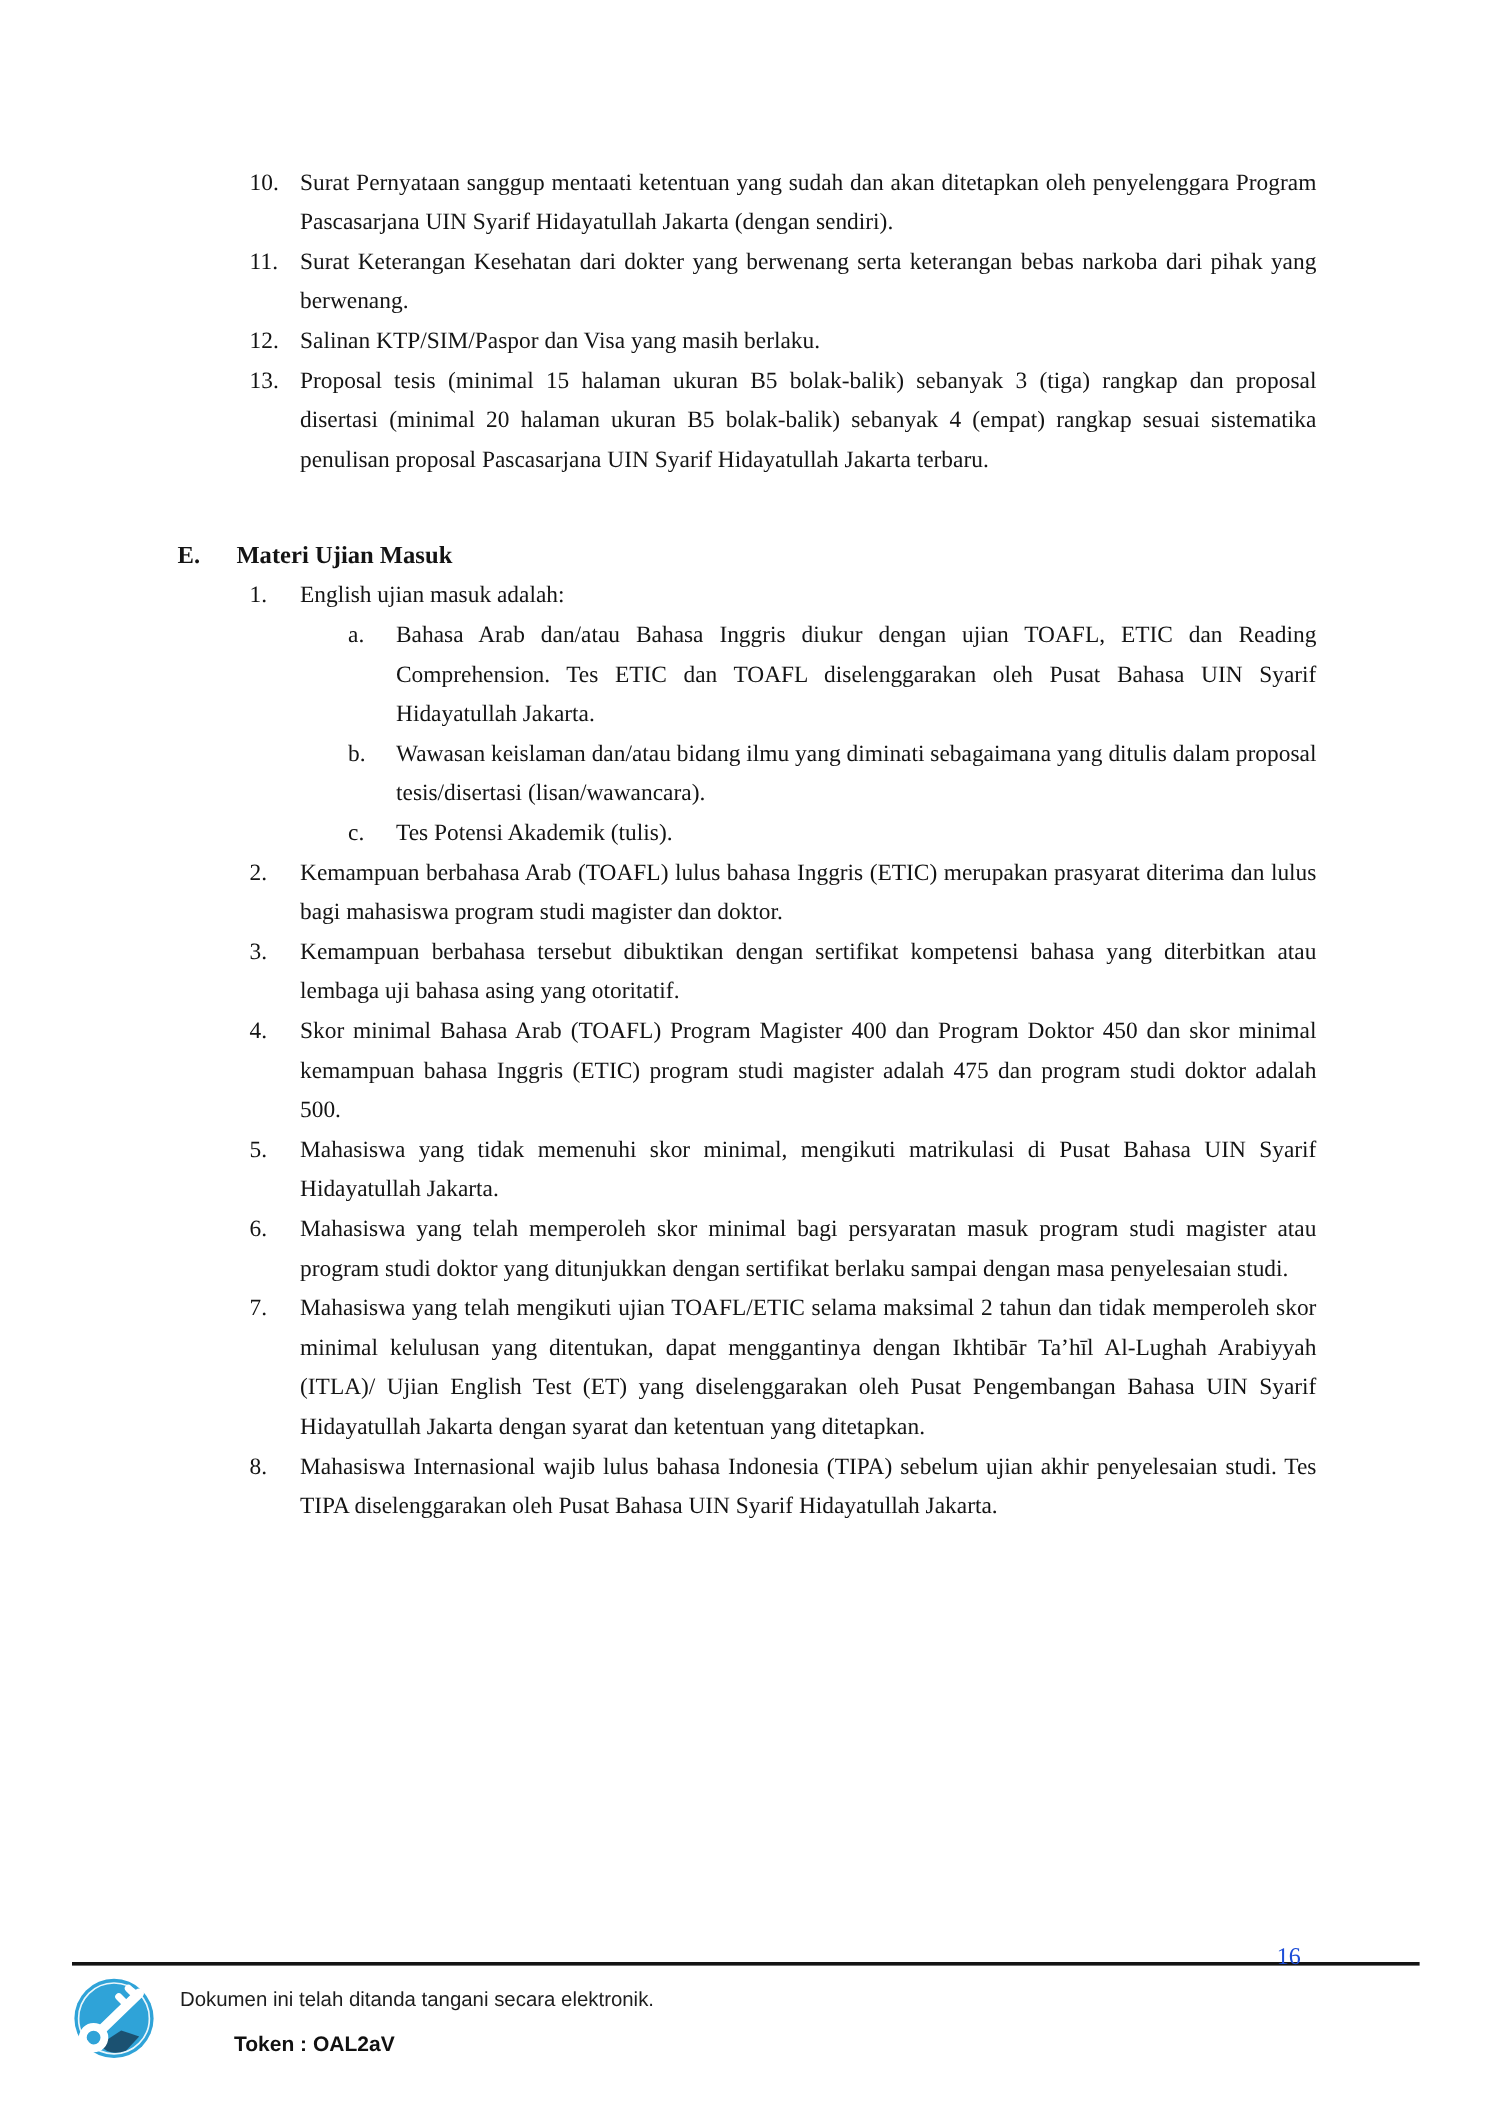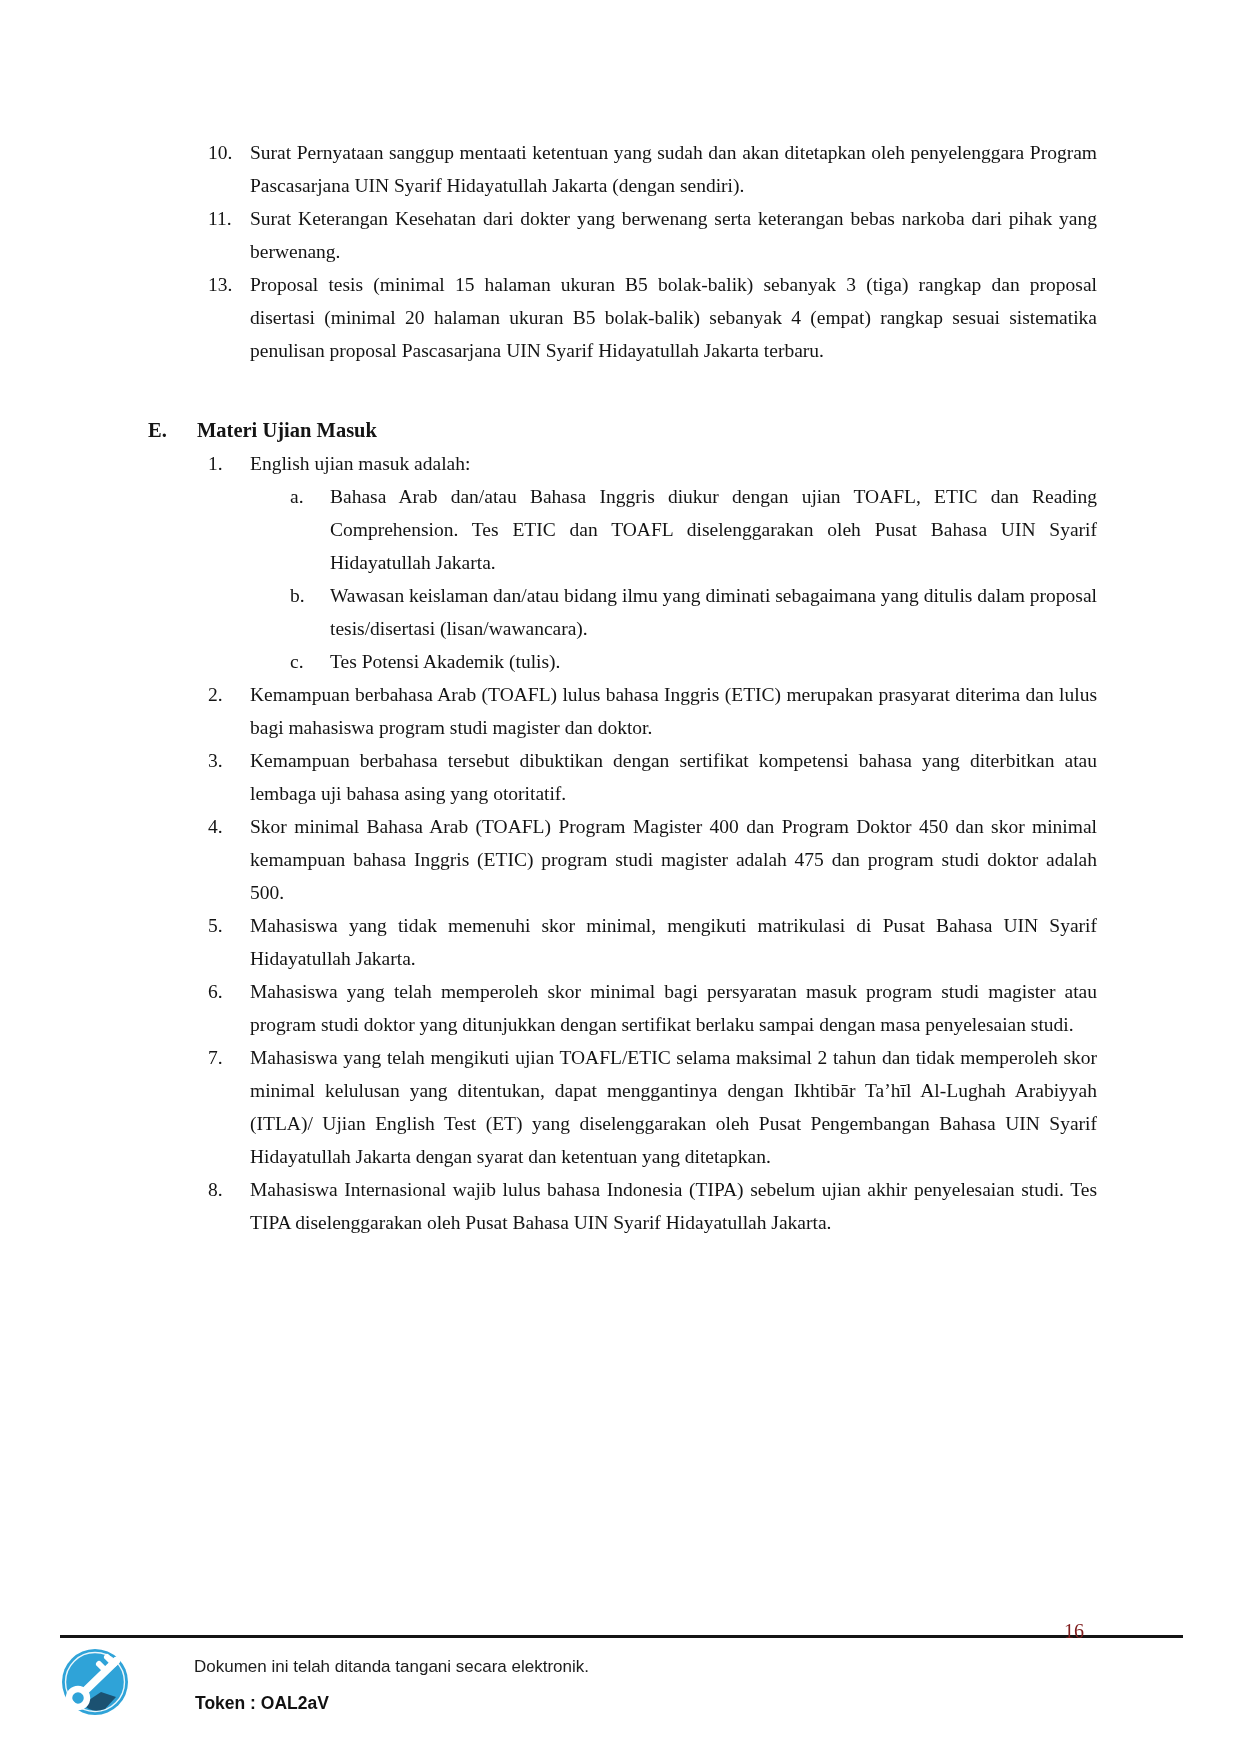--- a/index.html
+++ b/index.html
@@ -16,24 +16,24 @@
   .itext{flex:1;text-align:justify;}
   .section-head{display:flex;margin-left:-60px;margin-top:47px;
     font-weight:bold;font-size:20.5px;}
   .section-head .smarker{flex:0 0 49px;}
   .sub-list{margin:0;padding:0;list-style:none;margin-left:40px;}
   .subrow{display:flex;align-items:flex-start;}
   .submarker{flex:0 0 40px;}
   .rule{position:absolute;left:60px;top:1635px;width:1123px;height:0;
     border-top:3px solid #141414;}
   .pagenum{position:absolute;left:1051px;top:1620px;width:46px;
-    text-align:center;font-size:20px;color:#7f1d1d;}
+    text-align:center;font-size:20px;color:#1d4ed8;}
   .foot-logo{position:absolute;left:61px;top:1648px;width:68px;height:68px;}
   .foot-note{position:absolute;left:150px;top:1657px;
-    font-family:"Liberation Sans", sans-serif;font-size:17px;color:#1d1d1d;margin-left:44px;}
+    font-family:"Liberation Sans", sans-serif;font-size:17px;color:#1d1d1d;}
   .foot-token{position:absolute;left:150px;top:1693px;
     font-family:"Liberation Sans", sans-serif;font-size:17.5px;font-weight:bold;color:#111111;margin-left:45px;}
 </style>
 </head>
 <body>
 
 <div class="page">
 
   <div class="content">
 
@@ -42,20 +42,24 @@
         <li class="row">
           <span class="marker">10.</span>
           <div class="itext">Surat Pernyataan sanggup mentaati ketentuan yang sudah dan akan ditetapkan oleh penyelenggara Program Pascasarjana UIN Syarif Hidayatullah Jakarta (dengan sendiri).</div>
         </li>
 
         <li class="row">
           <span class="marker">11.</span>
           <div class="itext">Surat Keterangan Kesehatan dari dokter yang berwenang serta keterangan bebas narkoba dari pihak yang berwenang.</div>
         </li>
 
+        <li class="row">
+          <span class="marker">12.</span>
+          <div class="itext">Salinan KTP/SIM/Paspor dan Visa yang masih berlaku.</div>
+        </li>
 
         <li class="row">
           <span class="marker">13.</span>
           <div class="itext">Proposal tesis (minimal 15 halaman ukuran B5 bolak-balik) sebanyak 3 (tiga) rangkap dan proposal disertasi (minimal 20 halaman ukuran B5 bolak-balik) sebanyak 4 (empat) rangkap sesuai sistematika penulisan proposal Pascasarjana UIN Syarif Hidayatullah Jakarta terbaru.</div>
         </li>
 
       </ol>
 
     <div class="section-head">
       <span class="smarker">E.</span>

